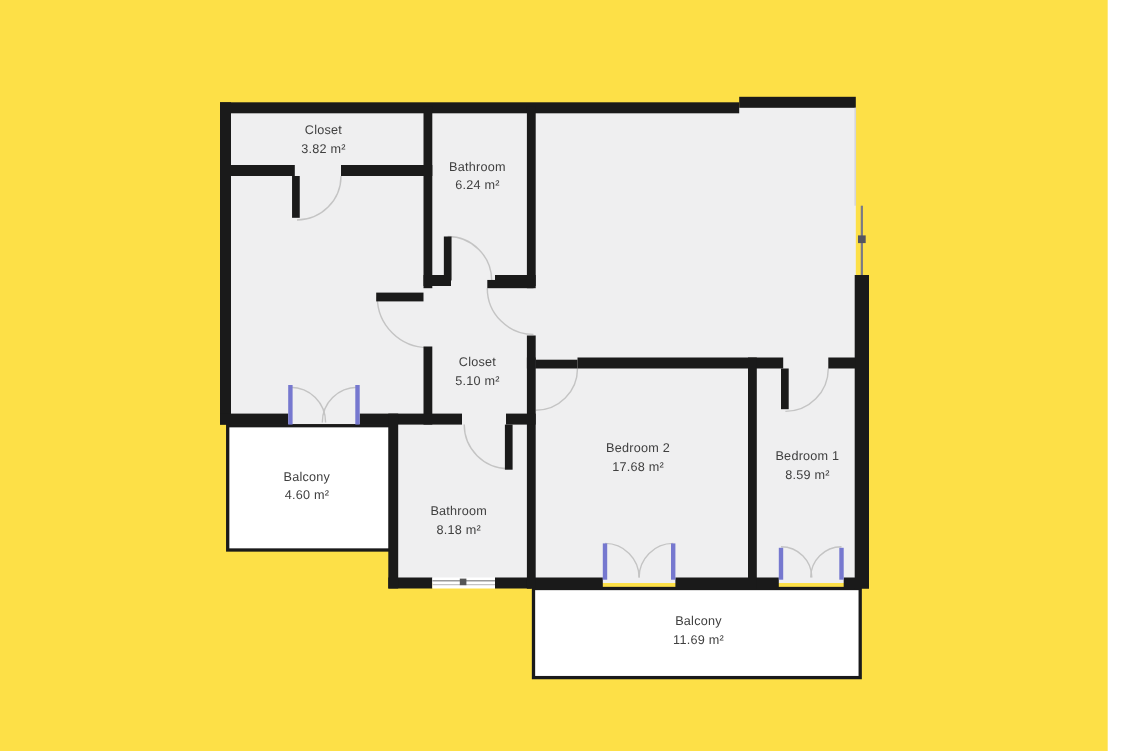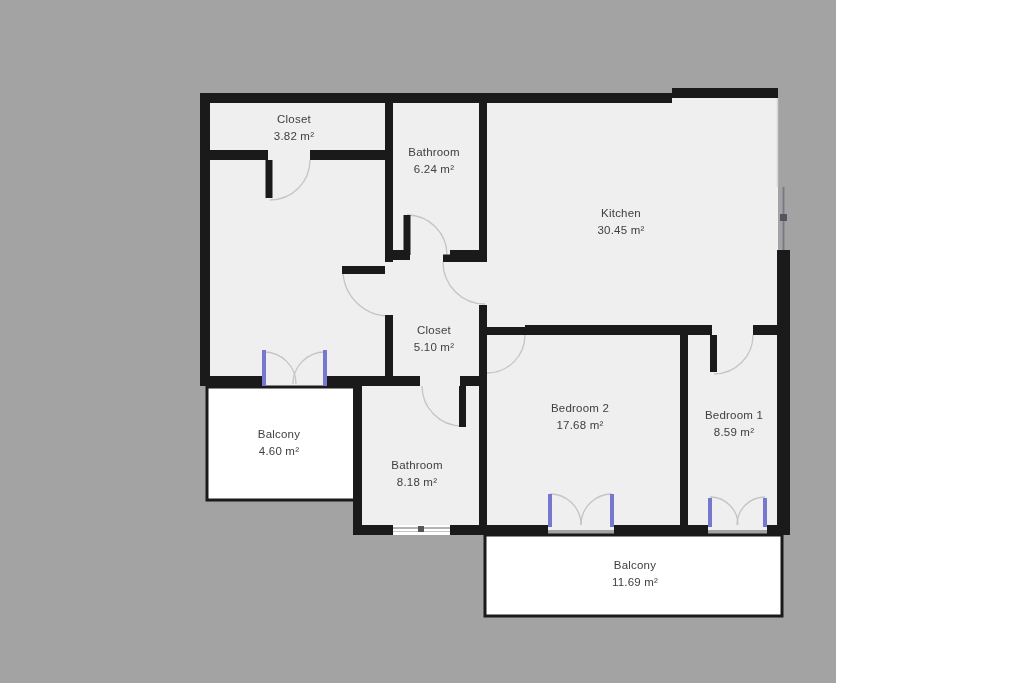--- a/index.html
+++ b/index.html
@@ -1,19 +1,19 @@
 <!DOCTYPE html>
 <html><head>
 <meta charset="utf-8">
 <style>
   html,body{margin:0;padding:0;background:#ffffff;}
   #canvas{
     position:relative;
-    width:836px;height:683px;
-    background:#a3a3a3;
+    width:1007px;height:683px;
+    background:#fde047;
     overflow:hidden;
     font-family:"Liberation Sans", sans-serif;
   }
   #plan-svg{position:absolute;left:0;top:0;}
   .room-label{
     position:absolute;
     width:140px;
     text-align:center;
     color:#404040;
     font-size:11.5px;
@@ -138,24 +138,20 @@
   <div class="room-label" style="left:224px;top:111px;">
     <span class="room-name">Closet</span>
     <span class="room-area">3.82 m²</span>
   </div>
 
   <div class="room-label" style="left:364px;top:144px;">
     <span class="room-name">Bathroom</span>
     <span class="room-area">6.24 m²</span>
   </div>
 
-  <div class="room-label" style="left:551px;top:205px;">
-    <span class="room-name">Kitchen</span>
-    <span class="room-area">30.45 m²</span>
-  </div>
 
 
   <div class="room-label" style="left:364px;top:322px;">
     <span class="room-name">Closet</span>
     <span class="room-area">5.10 m²</span>
   </div>
 
   <div class="room-label" style="left:510px;top:400px;">
     <span class="room-name">Bedroom 2</span>
     <span class="room-area">17.68 m²</span>

